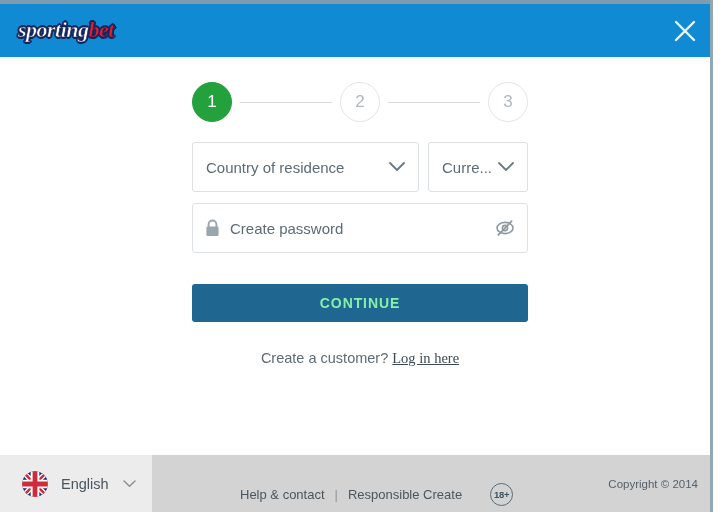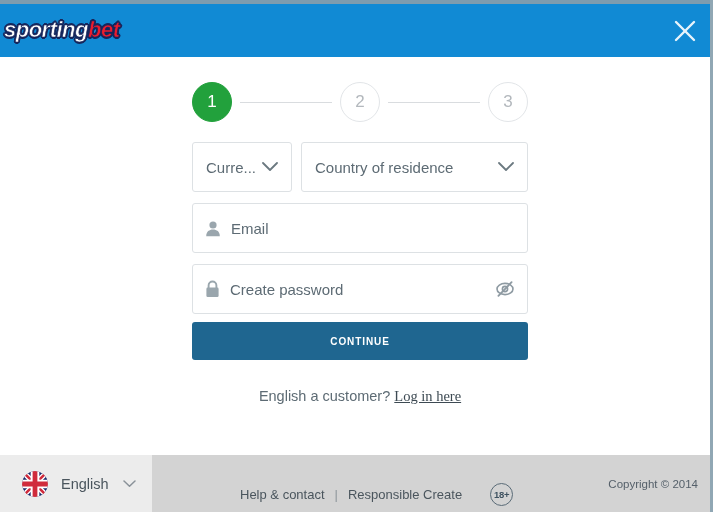--- a/index.html
+++ b/index.html
@@ -46,23 +46,23 @@
   .header {
     position: absolute;
     top: 4px; left: 0;
     width: 712px;
     height: 53px;
     background: #118ad4;
     box-sizing: border-box;
   }
   .logo {
     position: absolute;
-    left: 4px;
+    left: 18px;
     top: 15px;
-    font-family: Liberation Sans, sans-serif;
+    font-family: Liberation Serif, serif;
     font-size: 22px;
     font-weight: bold;
     font-style: italic;
     letter-spacing: -0.5px;
     line-height: 1;
     white-space: nowrap;
     -webkit-text-stroke: 0.6px #16265c;
     text-shadow:
       -1.6px 0 0 #16265c,  1.6px 0 0 #16265c,
       0 -1.6px 0 #16265c,  0 1.6px 0 #16265c,
@@ -193,27 +193,27 @@
     right: 12px;
     top: 50%;
     transform: translateY(-50%);
     cursor: pointer;
   }
   .eye-toggle svg { display: block; }
 
   .continue-btn {
     width: 336px;
     height: 38px;
-    margin-top: 8px;
+    margin-top: 31px;
     background: #1f6690;
     border: none;
     border-radius: 3px;
-    color: #ffffff;
+    color: #86efac;
     font-family: "Liberation Sans", sans-serif;
-    font-size: 10px;
+    font-size: 14px;
     font-weight: bold;
     letter-spacing: 0.9px;
     cursor: pointer;
     display: block;
   }
 
   .login-line {
     margin-top: 28px;
     width: 336px;
     text-align: center;
@@ -328,49 +328,40 @@
       <div class="step-line l2"></div>
       <div class="step active">1</div>
       <div class="step idle s2">2</div>
       <div class="step idle s3">3</div>
     </div>
 
     <div class="form">
 
       <div class="row-selects">
 
+        <div class="field select-country">
+          <span class="field-label">Country of residence</span>
+          <span class="chevron">
+            <svg width="16" height="10" viewBox="0 0 16 10" aria-hidden="true">
+              <polyline points="1,1 8,8 15,1" fill="none" stroke="#6b7980" stroke-width="1.8" stroke-linecap="round" stroke-linejoin="round"></polyline>
+            </svg>
+          </span>
+        </div>
+
         <div class="field select-currency">
           <span class="field-label">Curre...</span>
           <span class="chevron">
             <svg width="16" height="10" viewBox="0 0 16 10" aria-hidden="true">
               <polyline points="1,1 8,8 15,1" fill="none" stroke="#6b7980" stroke-width="1.8" stroke-linecap="round" stroke-linejoin="round"></polyline>
             </svg>
           </span>
         </div>
 
-        <div class="field select-country">
-          <span class="field-label">Country of residence</span>
-          <span class="chevron">
-            <svg width="16" height="10" viewBox="0 0 16 10" aria-hidden="true">
-              <polyline points="1,1 8,8 15,1" fill="none" stroke="#6b7980" stroke-width="1.8" stroke-linecap="round" stroke-linejoin="round"></polyline>
-            </svg>
-          </span>
-        </div>
-
       </div>
 
-      <div class="field field-text">
-        <span class="field-icon">
-          <svg width="16" height="17" viewBox="0 0 16 17" aria-hidden="true">
-            <circle cx="8" cy="5" r="3.6" fill="#9aa6ad"></circle>
-            <path d="M1.2 16.2 C1.2 11.6 4.3 9.6 8 9.6 C11.7 9.6 14.8 11.6 14.8 16.2 Z" fill="#9aa6ad"></path>
-          </svg>
-        </span>
-        <span class="placeholder">Email</span>
-      </div>
 
       <div class="field field-text">
         <span class="field-icon">
           <svg width="15" height="18" viewBox="0 0 15 18" aria-hidden="true">
             <path d="M3.6 8 V5.4 A3.9 3.9 0 0 1 11.4 5.4 V8" fill="none" stroke="#9aa6ad" stroke-width="1.9"></path>
             <rect x="1.4" y="7.6" width="12.2" height="9.4" rx="1.3" fill="#9aa6ad"></rect>
           </svg>
         </span>
         <span class="placeholder">Create password</span>
         <span class="eye-toggle">
@@ -378,21 +369,21 @@
             <ellipse cx="10" cy="10" rx="8" ry="5.6" fill="none" stroke="#8e9aa2" stroke-width="1.6"></ellipse>
             <circle cx="10" cy="10" r="2.6" fill="none" stroke="#8e9aa2" stroke-width="1.6"></circle>
             <line x1="3.4" y1="16.8" x2="16.6" y2="3.2" stroke="#8e9aa2" stroke-width="1.8" stroke-linecap="round"></line>
           </svg>
         </span>
       </div>
 
       <button class="continue-btn">CONTINUE</button>
 
       <div class="login-line">
-        <span>English a customer?</span>
+        <span>Create a customer?</span>
         <span class="login-link">Log in here</span>
       </div>
 
     </div>
   </div>
 
   <div class="footer">
 
     <div class="lang-panel">
       <span class="flag">

